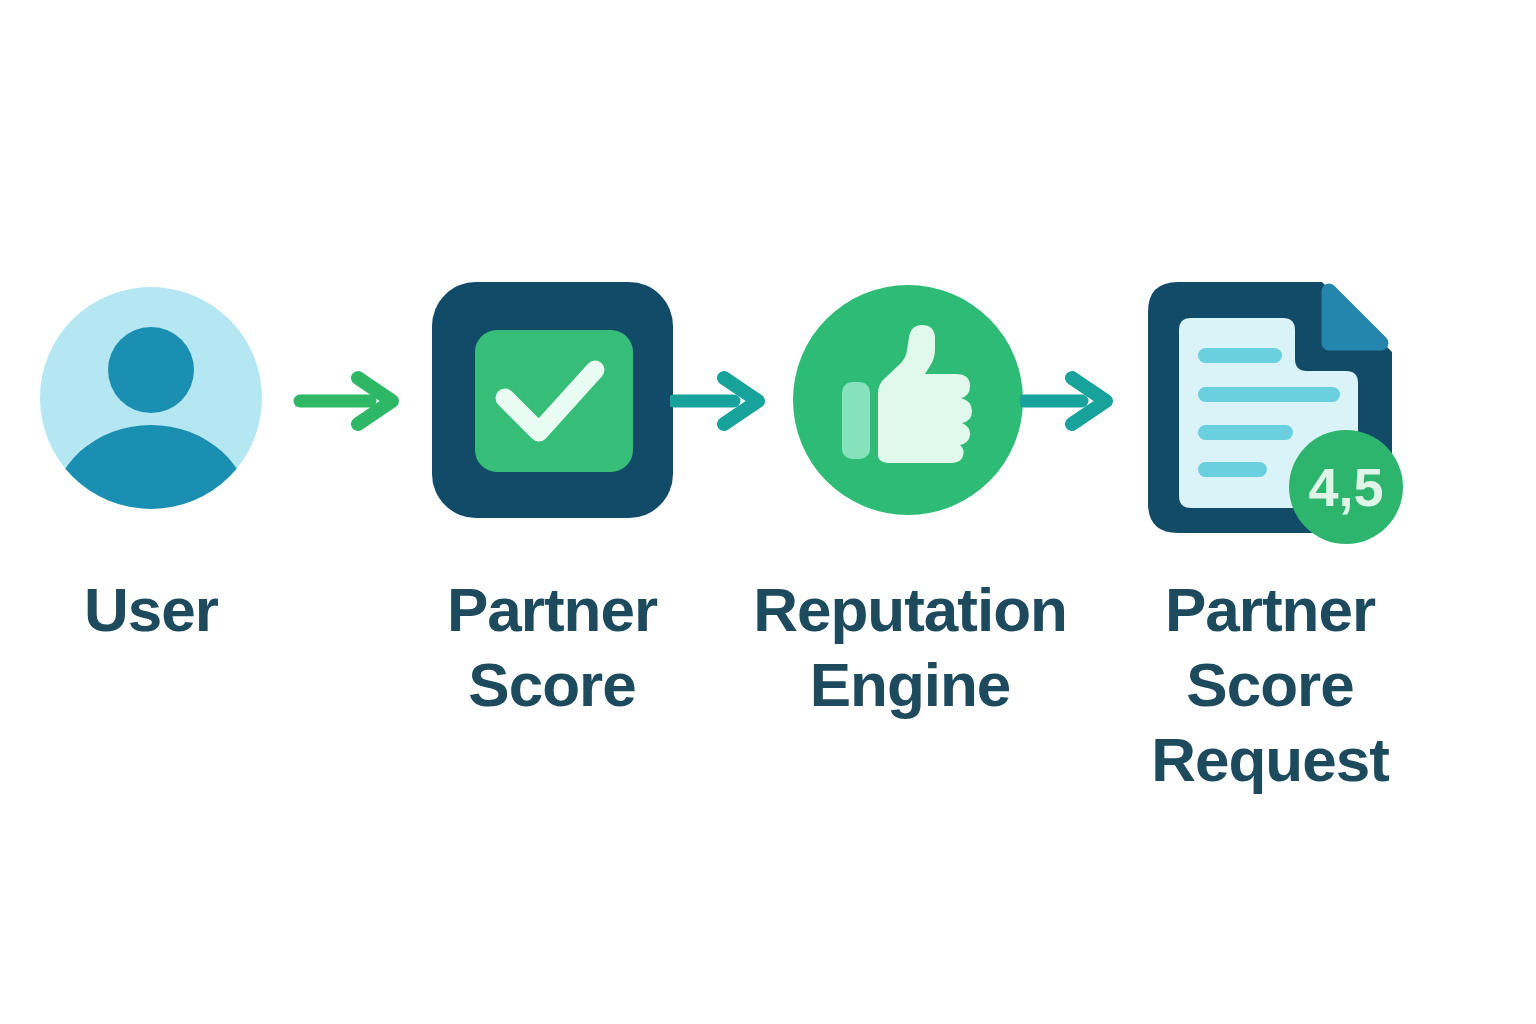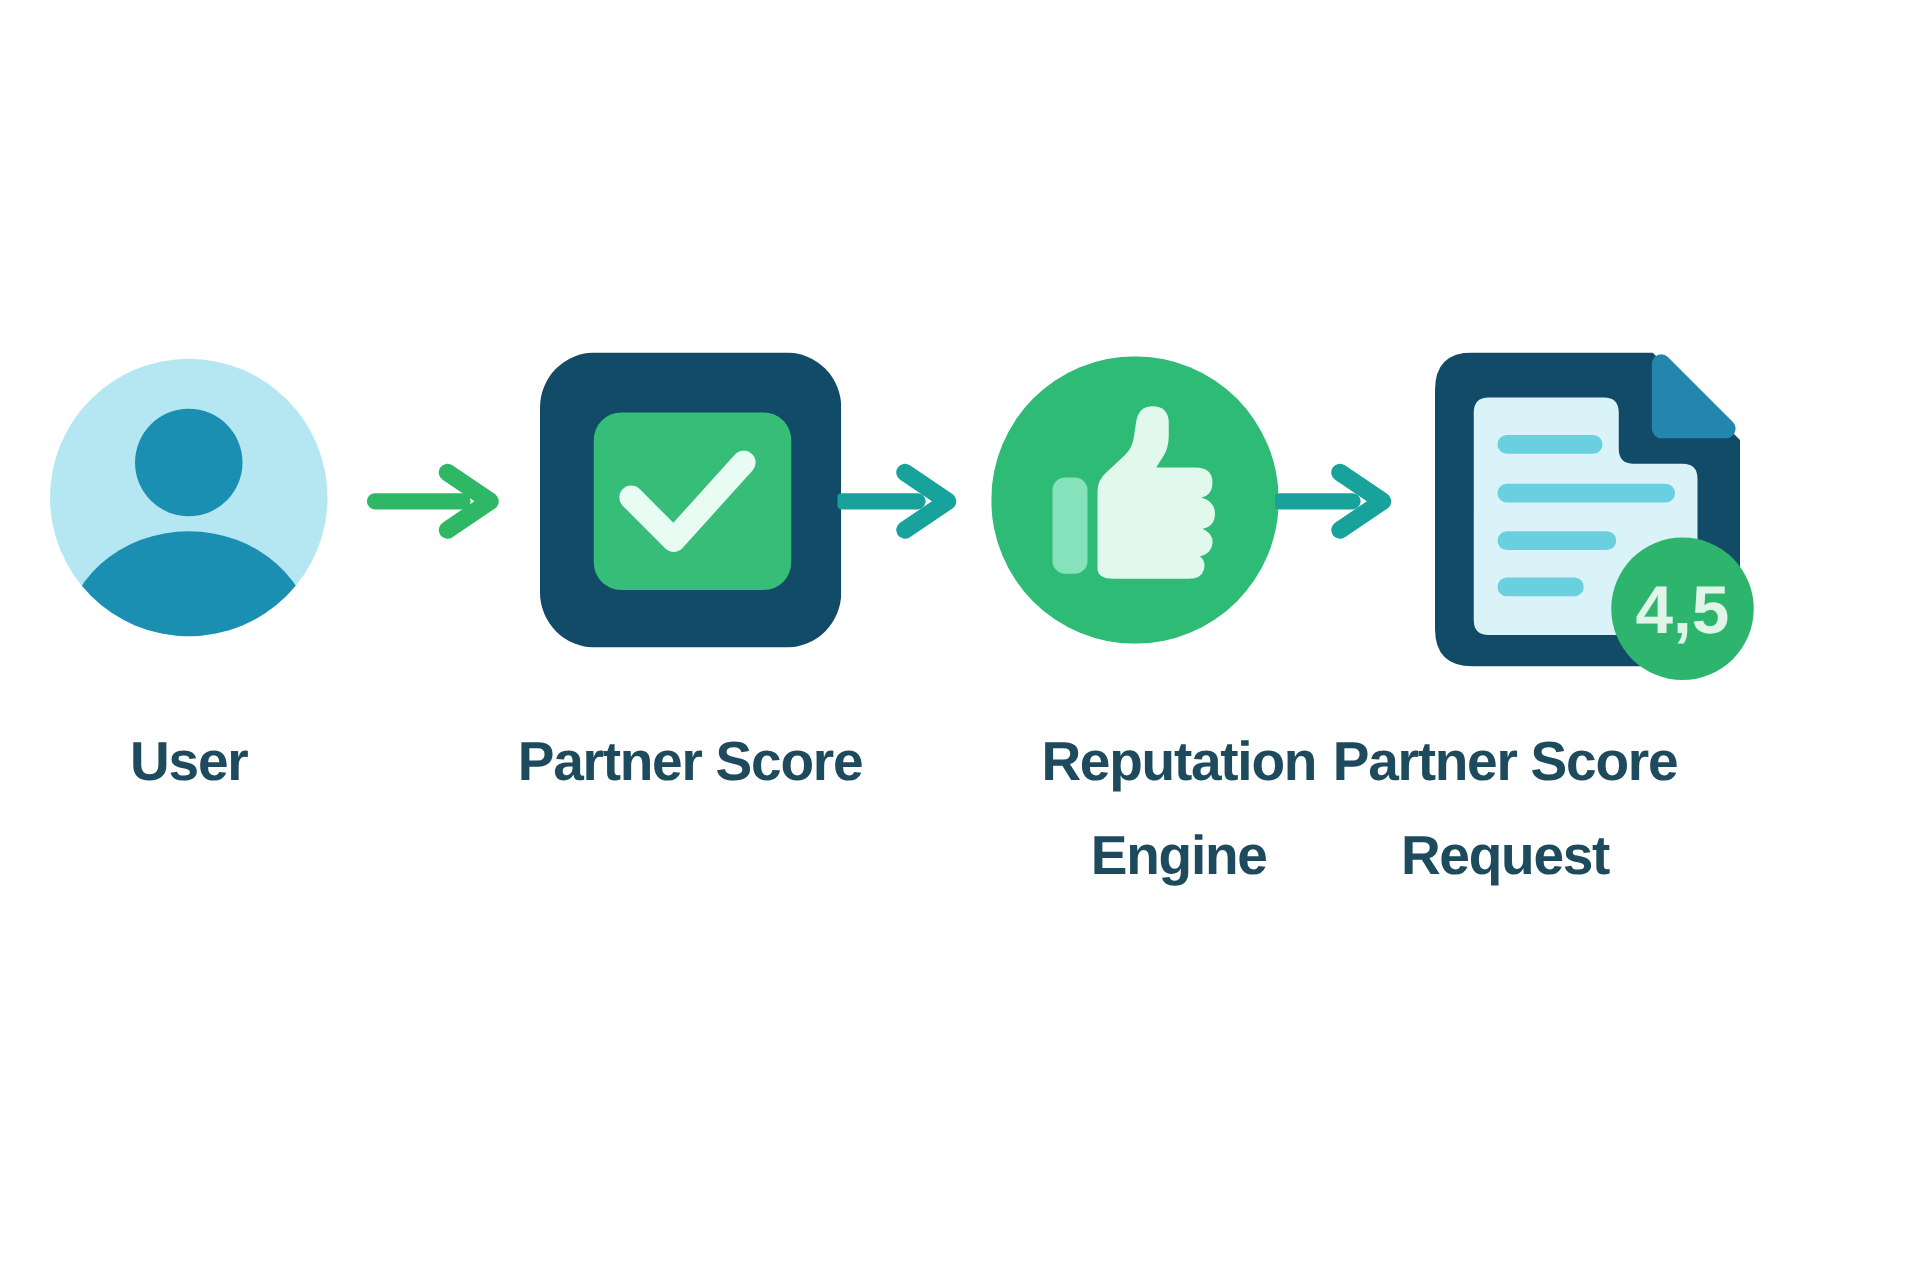--- a/index.html
+++ b/index.html
@@ -43,29 +43,29 @@
   }
 
   .node-icon { display: block; }
 
   
   .node-label {
     position: absolute;
     top: 572px;
     text-align: center;
     color: #1d4a5c;
-    font-size: 44px;
+    font-size: 62px;
     line-height: 75px;
     font-weight: 600;
     letter-spacing: -1px;
   }
   .label-user { left: 40px; width: 222px; }
   .label-partner-event { left: 402px; width: 300px; }
-  .label-reputation-engine { left: 768px; width: 350px; }
-  .label-partner-score-request { left: 1064px; width: 280px; }
+  .label-reputation-engine { left: 735px; width: 350px; }
+  .label-partner-score-request { left: 1130px; width: 280px; }
 
   .arrow { position: absolute; top: 369px; }
   .arrow-1 { left: 292px; }
   .arrow-2 { left: 670px; }
   .arrow-3 { left: 1020px; }
 
   .badge-text {
     font-family: "Liberation Sans", sans-serif;
     font-weight: 700;
   }

